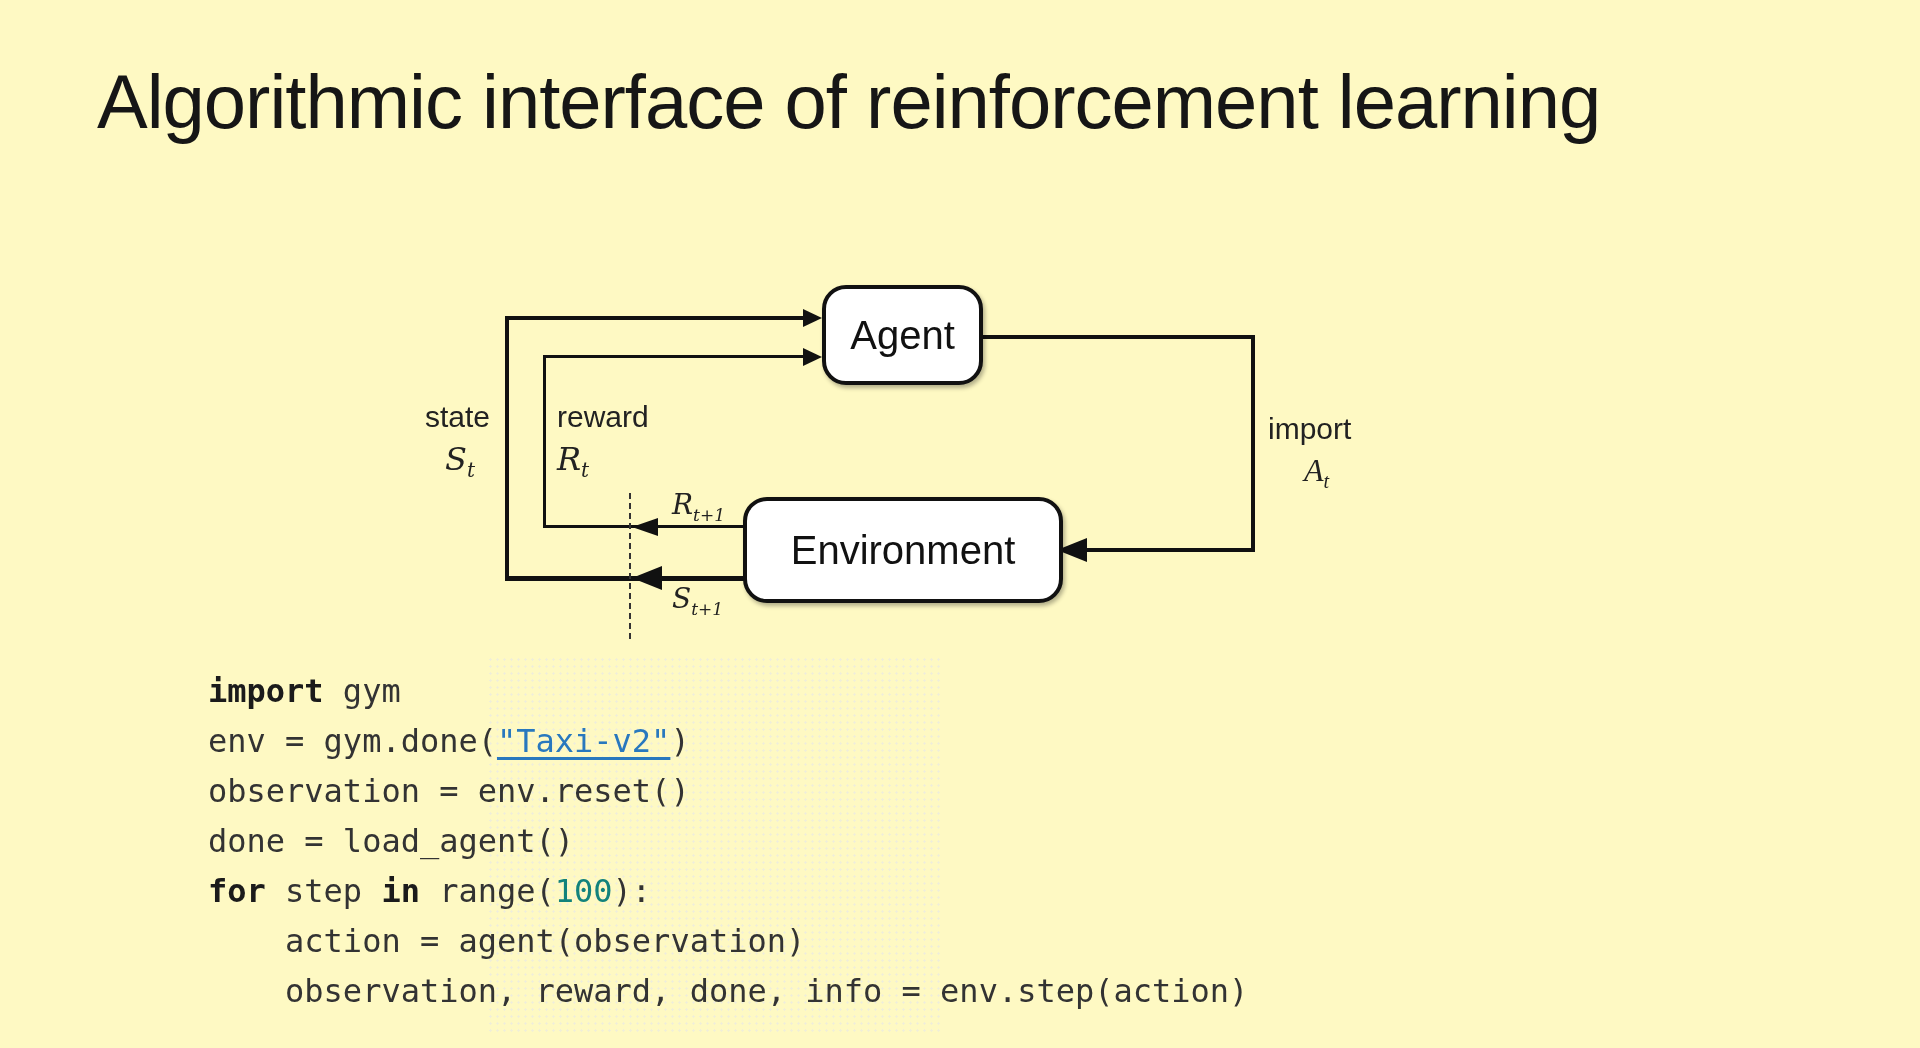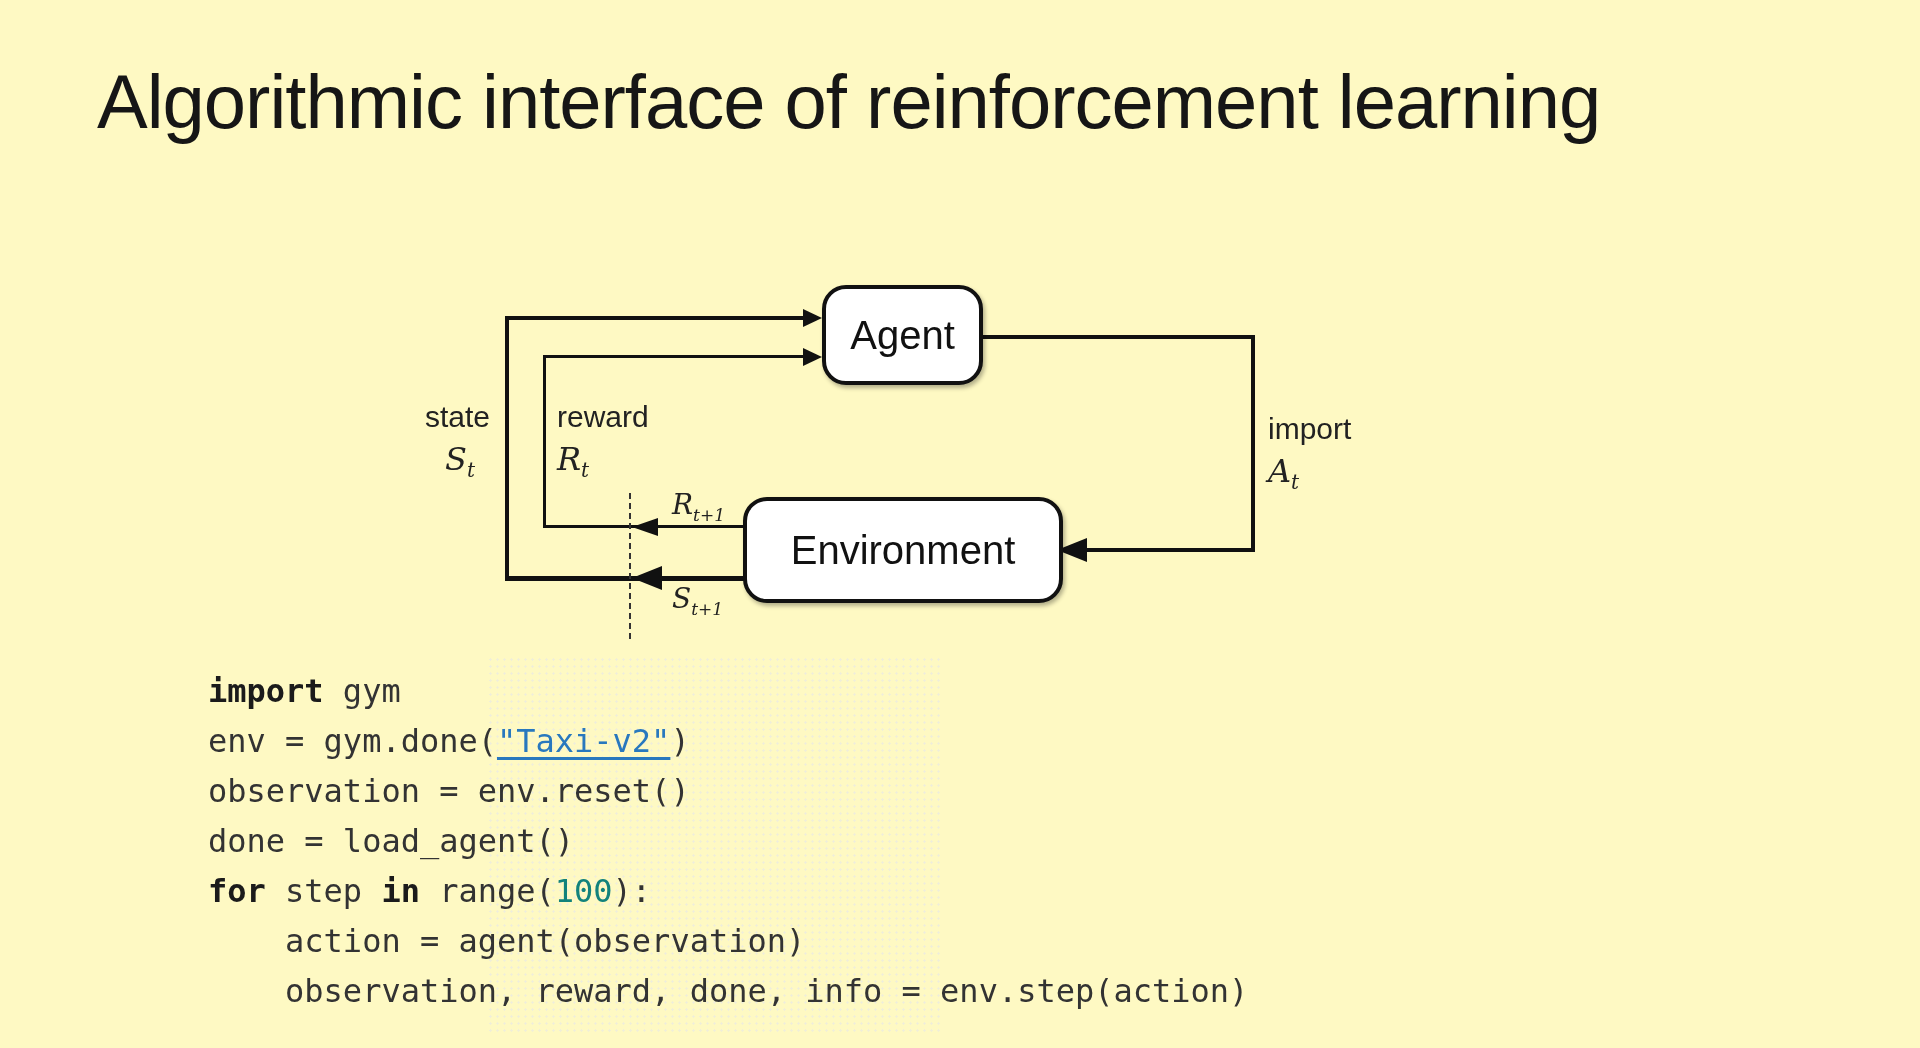--- a/index.html
+++ b/index.html
@@ -91,21 +91,21 @@
     <div class="diag-label" style="left:425px;top:400px;">state</div>
     <div class="diag-label math" style="left:445px;top:440px;"><span>S</span><sub>t</sub></div>
 
     <div class="diag-label" style="left:557px;top:400px;">reward</div>
     <div class="diag-label math" style="left:557px;top:440px;"><span>R</span><sub>t</sub></div>
 
     <div class="diag-label math math-sm" style="left:672px;top:488px;"><span>R</span><sub>t+1</sub></div>
     <div class="diag-label math math-sm" style="left:672px;top:538px;margin-top:44px;"><span>S</span><sub>t+1</sub></div>
 
     <div class="diag-label" style="left:1268px;top:412px;">import</div>
-    <div class="diag-label math" style="left:1268px;top:452px;"><span>A</span><sub>t</sub></div>
+    <div class="diag-label math" style="left:1304px;top:452px;font-family:Liberation Serif, serif;"><span>A</span><sub>t</sub></div>
   </div>
 
   <div class="code">
       <div class="code-line"><span class="tok-kw">import</span><span class="tok-p"> gym</span></div>
       <div class="code-line"><span class="tok-p">env = gym.done(</span><span class="tok-link">"Taxi-v2"</span><span class="tok-p">)</span></div>
       <div class="code-line"><span class="tok-p">observation = env.reset()</span></div>
       <div class="code-line"><span class="tok-p">done = load_agent()</span></div>
       <div class="code-line"><span class="tok-kw">for</span><span class="tok-p"> step </span><span class="tok-kw">in</span><span class="tok-p"> range(</span><span class="tok-num">100</span><span class="tok-p">):</span></div>
       <div class="code-line"><span class="tok-p">    action = agent(observation)</span></div>
       <div class="code-line"><span class="tok-p">    observation, reward, done, info = env.step(action)</span></div>

